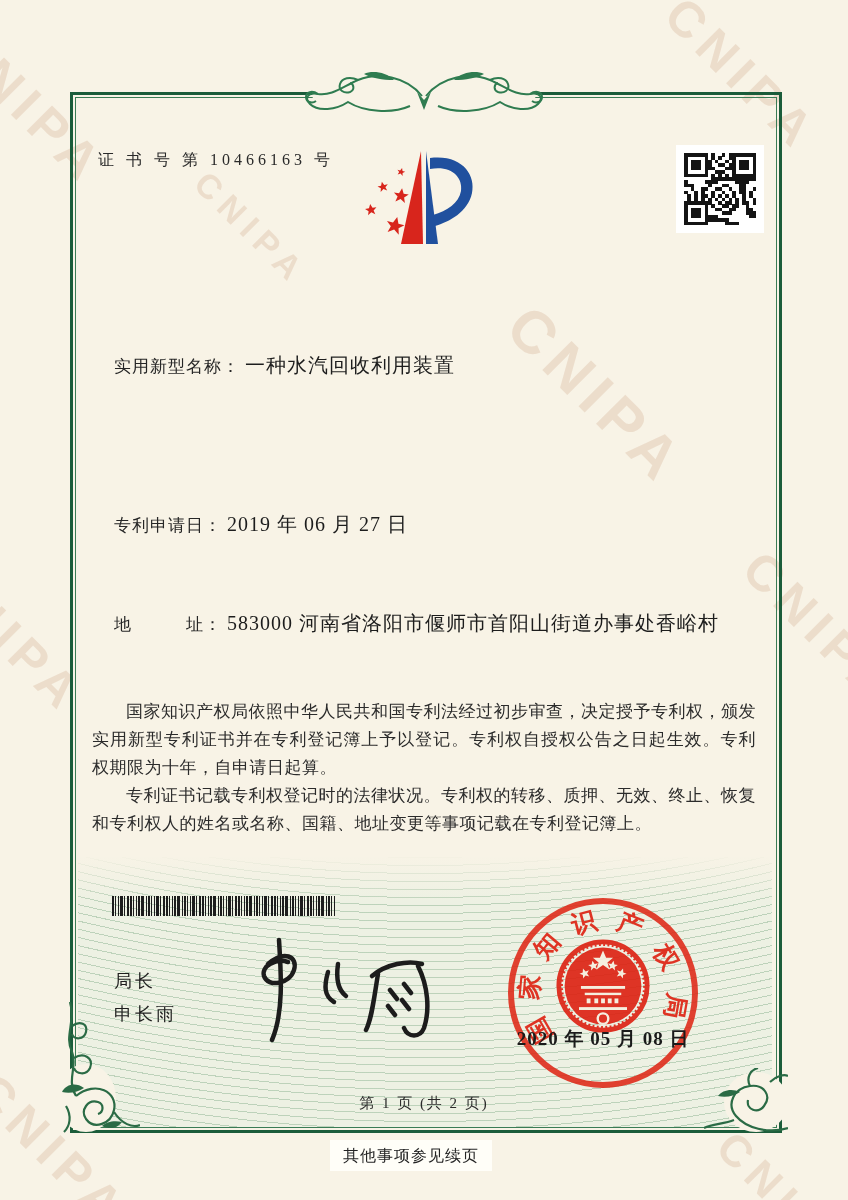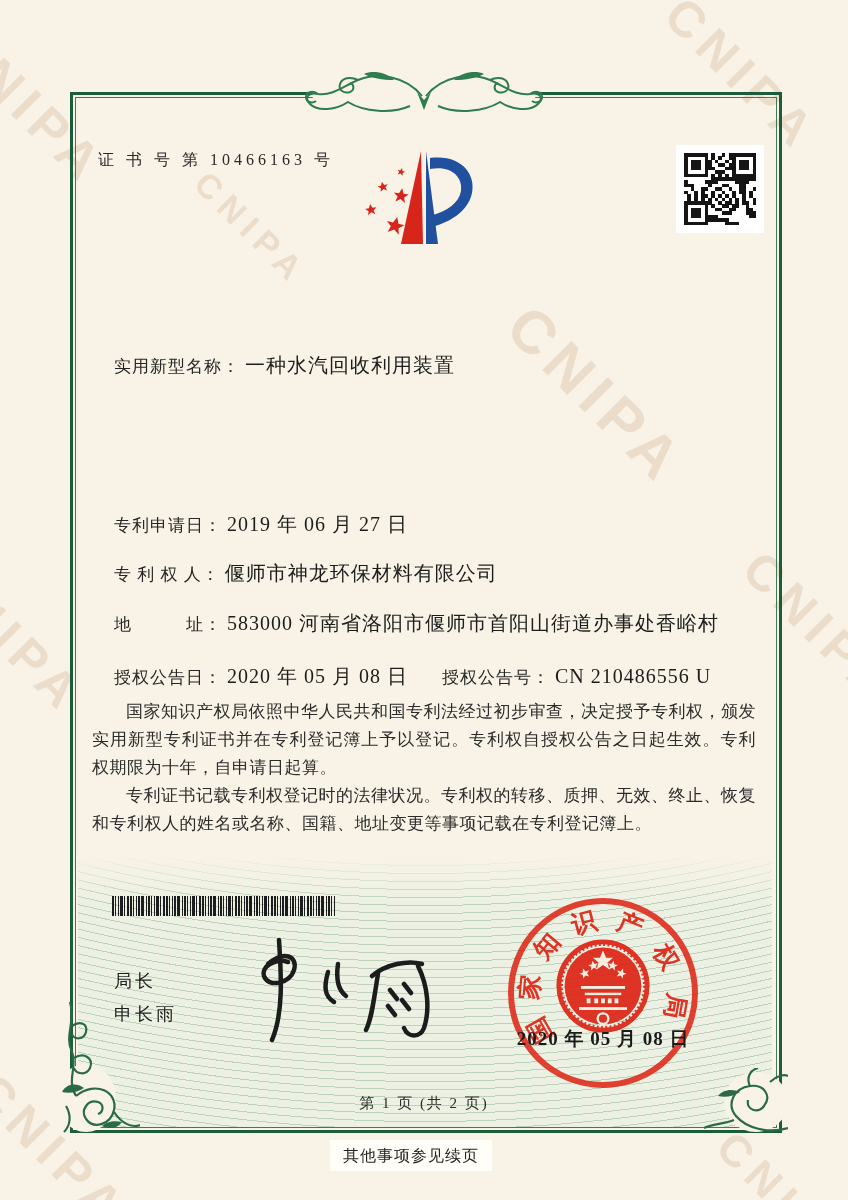--- a/index.html
+++ b/index.html
@@ -403,28 +403,22 @@
     </g>
   </svg>
 
 
   <div class="field-row fr1">
     <span class="field-label">实用新型名称：</span><span class="field-value">一种水汽回收利用装置</span>
   </div>
   <div class="field-row fr4">
     <span class="field-label">专利申请日：</span><span class="field-value">2019 年 06 月 27 日</span>
   </div>
-  <div class="field-row fr5">
-    <span class="field-label">专 利 权 人：</span><span class="field-value">偃师市神龙环保材料有限公司</span>
-  </div>
   <div class="field-row fr6">
     <span class="field-label">地　　　址：</span><span class="field-value">583000 河南省洛阳市偃师市首阳山街道办事处香峪村</span>
-  </div>
-  <div class="field-row fr7">
-    <span class="field-label">授权公告日：</span><span class="field-value">2020 年 05 月 08 日</span><span class="field-label pair2">授权公告号：</span><span class="field-value">CN 210486556 U</span>
   </div>
 
   <div class="body-text">
     <p>国家知识产权局依照中华人民共和国专利法经过初步审查，决定授予专利权，颁发实用新型专利证书并在专利登记簿上予以登记。专利权自授权公告之日起生效。专利权期限为十年，自申请日起算。</p>
     <p>专利证书记载专利权登记时的法律状况。专利权的转移、质押、无效、终止、恢复和专利权人的姓名或名称、国籍、地址变更等事项记载在专利登记簿上。</p>
   </div>
 
   <div class="barcode">
       <i style="left:0px;width:2px"></i>
       <i style="left:3px;width:1px"></i>

